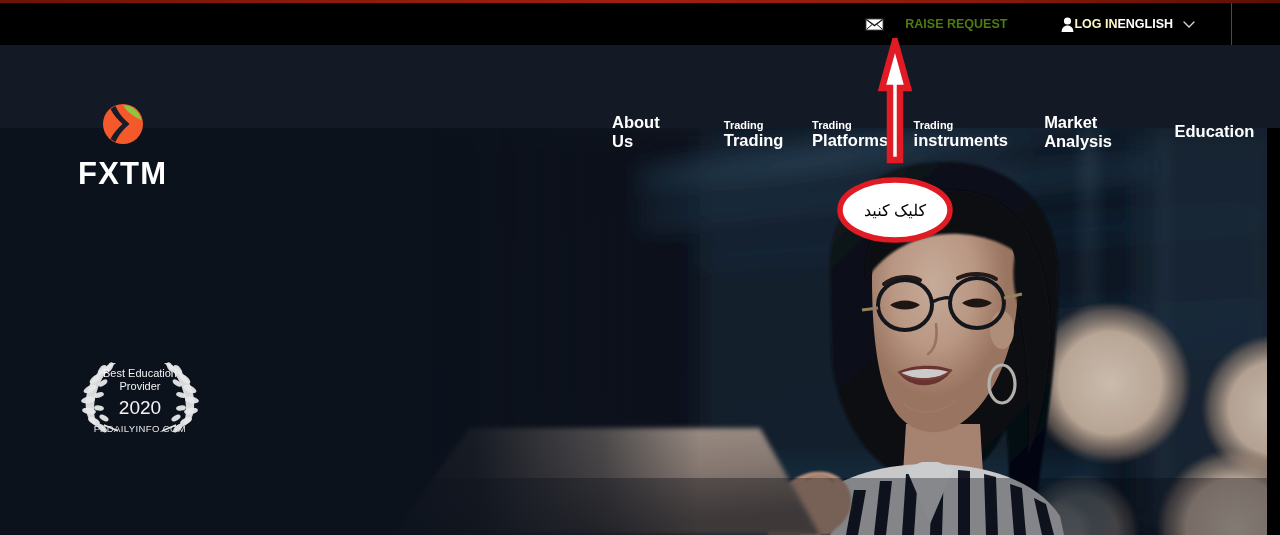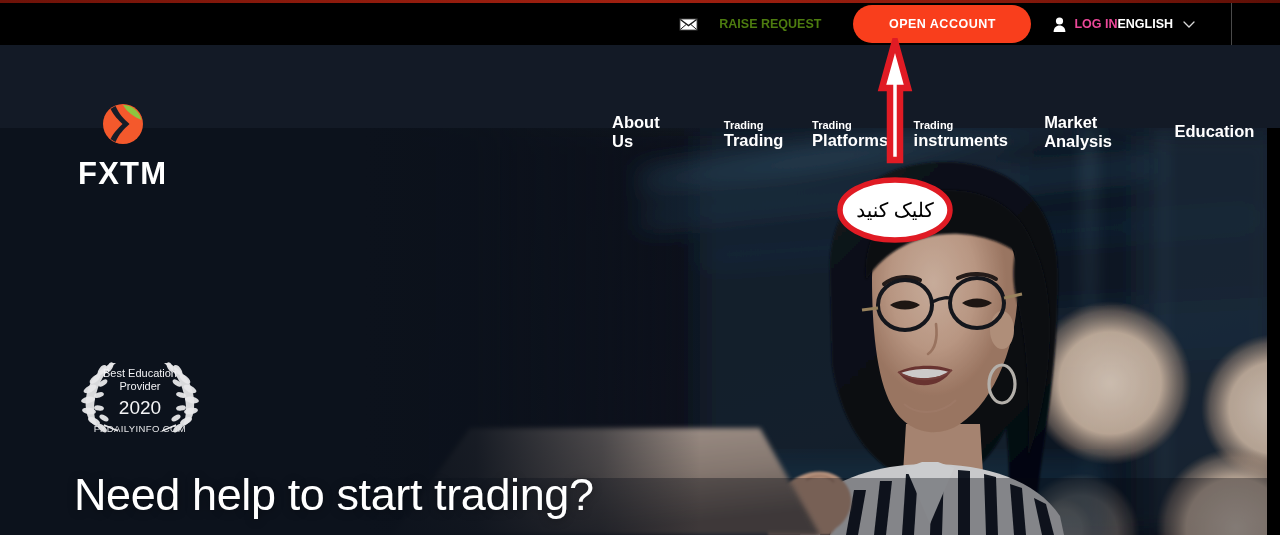--- a/index.html
+++ b/index.html
@@ -36,22 +36,22 @@
   .envelope-icon { display:block; width:19px; height:13px; }
   .open-account-btn {
     display: flex; align-items: center; justify-content: center;
     width: 178px; height: 38px; border-radius: 19px;
     background: #f93e1c;
     color: #ffffff; font-size: 12.5px; font-weight: 700; letter-spacing: .5px;
     border: none; cursor: pointer;
     font-family: "Liberation Sans", sans-serif;
   }
   .login-item {
-    display:flex; align-items:center; gap:8px;
-    font-size: 12.5px; font-weight: 700; color: #ec4899;
+    display:flex; align-items:center; 
+    font-size: 12.5px; font-weight: 700; color: #fef9c3;
     margin-left: 22px; cursor: pointer;
   }
   .user-icon { display:block; width:13px; height:15px; }
   .lang-item {
     display:flex; align-items:center; gap:10px;
     font-size: 12.5px; font-weight: 700; color:#fff;
     cursor: pointer;
   }
   .chevron-icon { display:block; width:12px; height:7px; }
   .util-divider {
@@ -124,21 +124,21 @@
     text-shadow: 0 1px 10px rgba(0,0,0,.4);
   }
 
   
   .annot { position:absolute; inset:0; z-index: 60; pointer-events:none; }
   .annot-arrow { position: absolute; left: 874px; top: 38px; width: 42px; height: 126px; }
   .annot-bubble { position: absolute; left: 836px; top: 177px; width: 118px; height: 66px; }
   .bubble-text {
     position: absolute; left: 836px; top: 177px; width: 118px; height: 66px;
     display:flex; align-items:center; justify-content:center;
-    color: #000000; font-size: 20px; font-weight: 400;
+    color: #000000; font-size: 16px; font-weight: 400;
     direction: rtl;
   }
 </style>
 </head>
 <body>
 
 <div id="page">
 
   <div class="hero">
 
@@ -354,21 +354,20 @@
           </g>
           <path d="M102 72 L 88 78" stroke="#e8e8ea" stroke-width="1.4" fill="none"></path>
         </g>
         <text x="66" y="24" text-anchor="middle" fill="#f2f2f4" font-family="Liberation Sans, sans-serif" font-size="11">Best Education</text>
         <text x="66" y="37" text-anchor="middle" fill="#f2f2f4" font-family="Liberation Sans, sans-serif" font-size="11">Provider</text>
         <text x="66" y="61" text-anchor="middle" fill="#f4f4f6" font-family="Liberation Sans, sans-serif" font-size="19">2020</text>
         <text x="66" y="79" text-anchor="middle" fill="#e6e6e8" font-family="Liberation Sans, sans-serif" font-size="9.5" letter-spacing=".4">FXDAILYINFO.COM</text>
       </svg>
     </div>
 
-    <div class="headline">Need help to start trading?</div>
   </div>
 
   <header class="main-header">
     <div class="logo-wrap">
       <svg class="logo-mark" viewBox="0 0 42 42">
         <circle cx="21" cy="21" r="20" fill="#f4592c"></circle>
         <path d="M21 2 C 30 2, 37 8, 39.6 17 C 32 14, 25 9, 21 2 Z" fill="#8dc63f"></path>
         <path d="M13.5 3 C 17 11, 22 16, 27.5 21 C 22 26, 17 31, 13.5 39
                  C 11.5 38, 10 37, 8.6 36 C 12 29, 16.5 25, 20.5 21
                  C 16.5 17, 12 13, 8.6 6 C 10 5, 11.5 4, 13.5 3 Z" fill="#161d28"></path>
@@ -412,21 +411,20 @@
 
       <div class="raise-request">
         <svg class="envelope-icon" viewBox="0 0 19 13">
           <rect x="0.8" y="0.8" width="17.4" height="11.4" fill="#ffffff" stroke="#1a1a1a" stroke-width="1.1"></rect>
           <path d="M1.4 1.6 L 9.5 7.6 L 17.6 1.6" fill="none" stroke="#1a1a1a" stroke-width="1.3"></path>
           <path d="M1.4 11.4 L 7 6.6 M 17.6 11.4 L 12 6.6" fill="none" stroke="#1a1a1a" stroke-width="1"></path>
         </svg>
         <span>RAISE REQUEST</span>
       </div>
 
-      <button class="open-account-btn">OPEN ACCOUNT</button>
 
       <div class="login-item">
         <svg class="user-icon" viewBox="0 0 13 15">
           <circle cx="6.5" cy="4" r="3.6" fill="#ffffff"></circle>
           <path d="M0.6 15 C 0.6 10.6, 3.2 8.4, 6.5 8.4 C 9.8 8.4, 12.4 10.6, 12.4 15 Z" fill="#ffffff"></path>
         </svg>
         <span>LOG IN</span>
       </div>
 
       <div class="lang-item">

